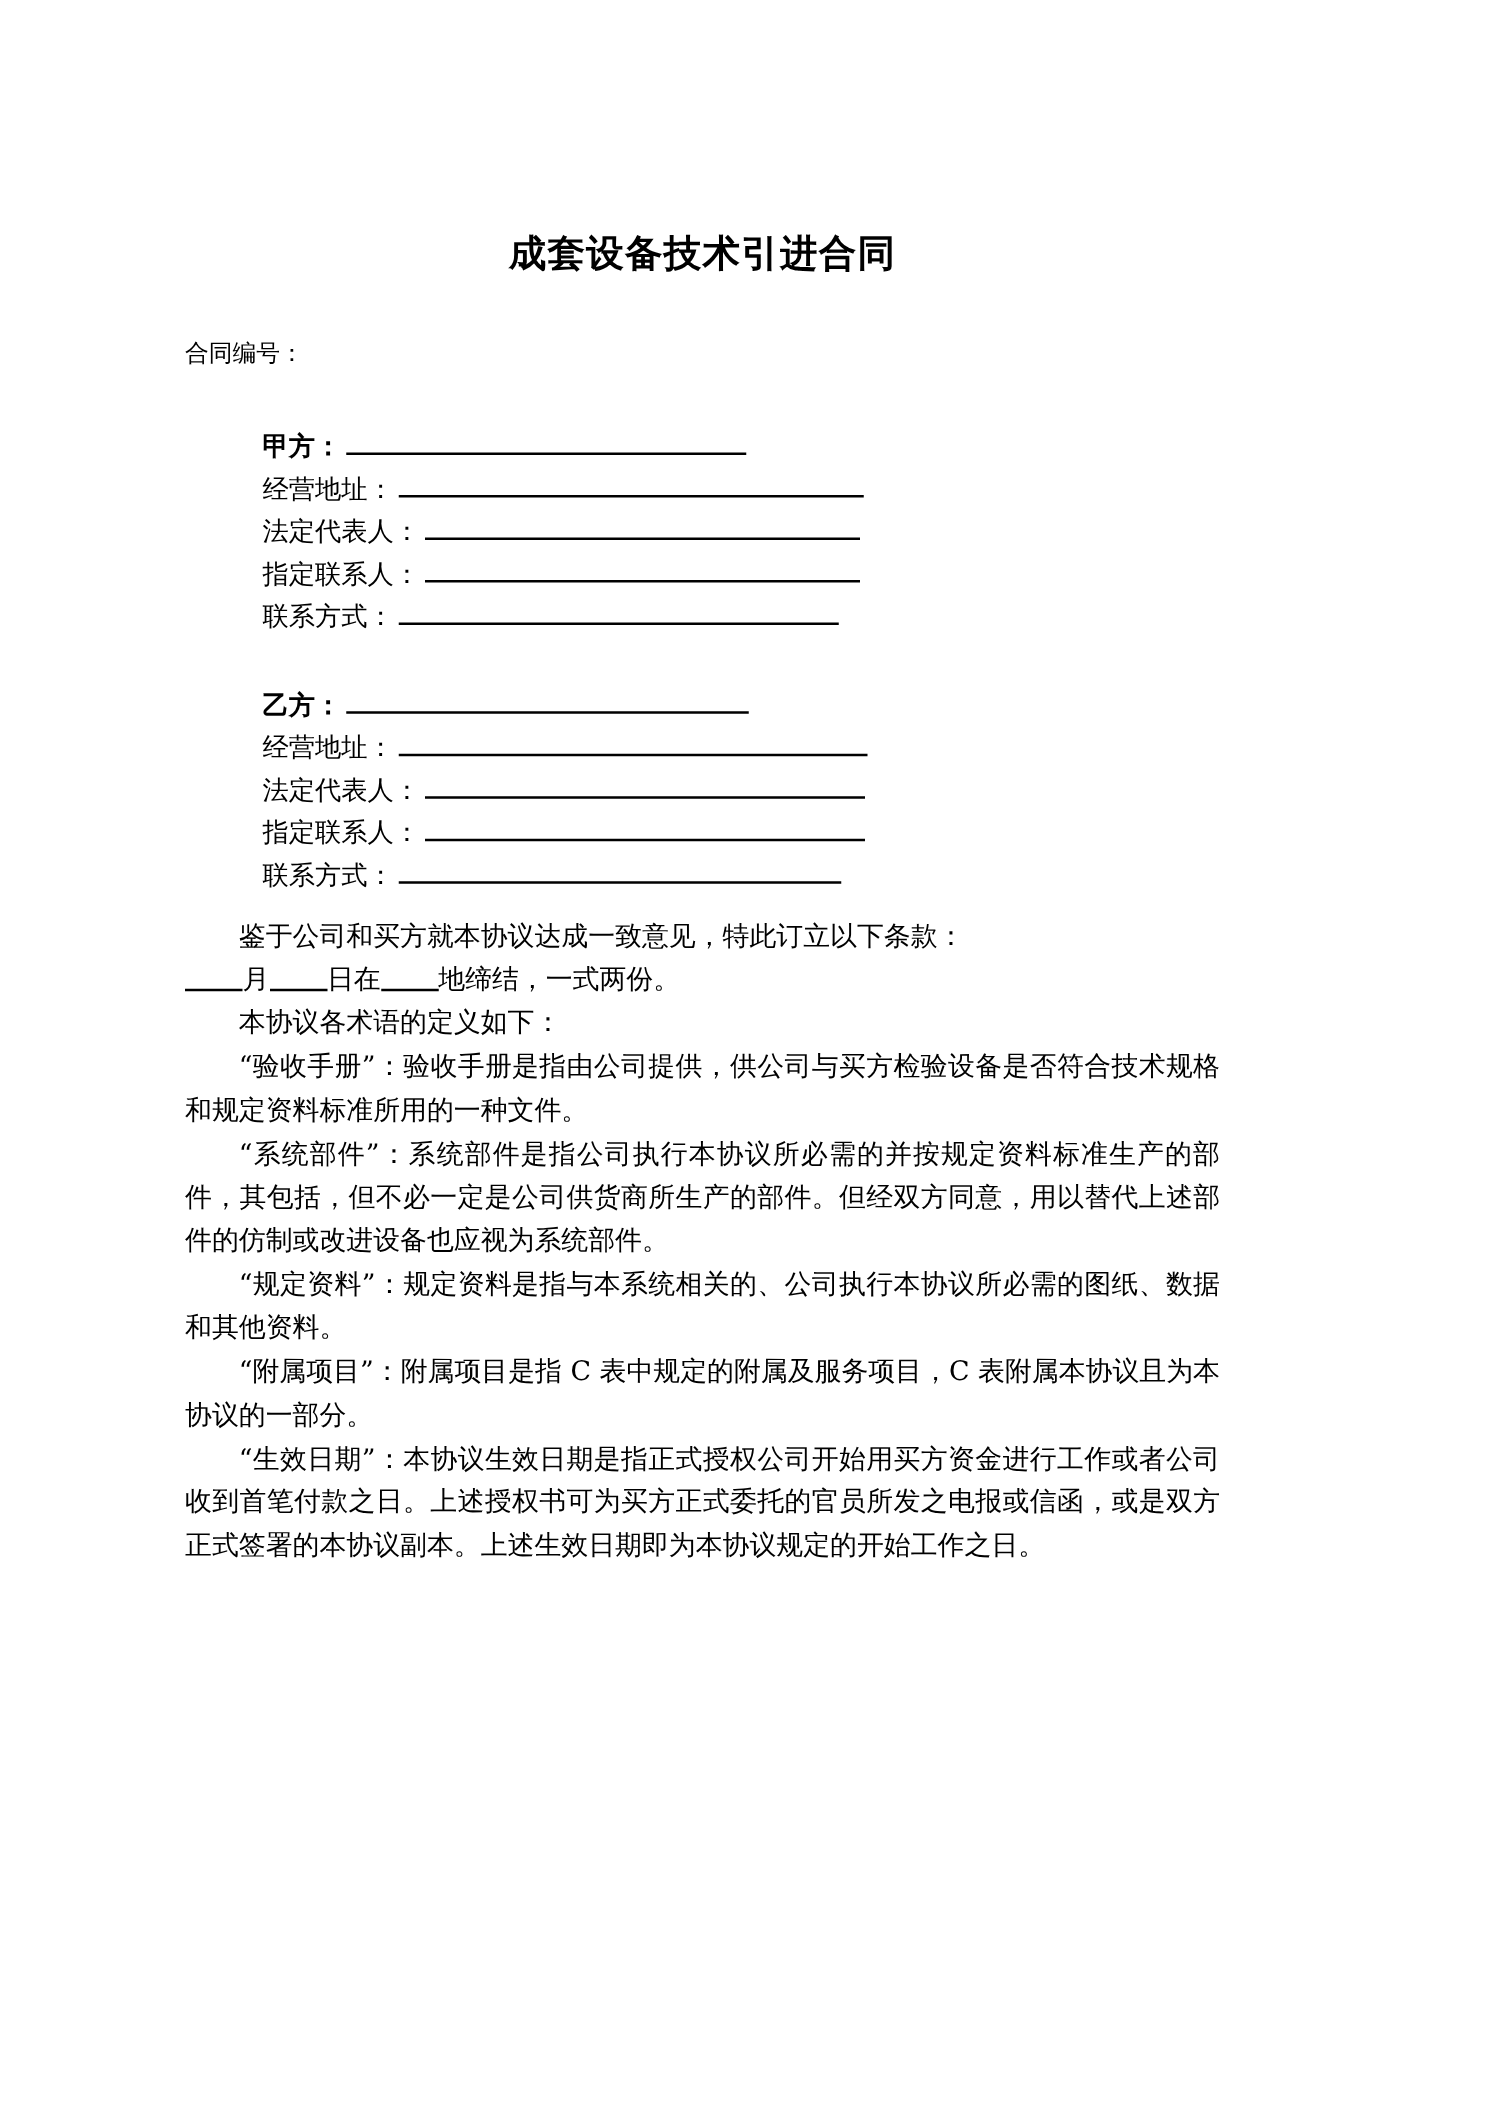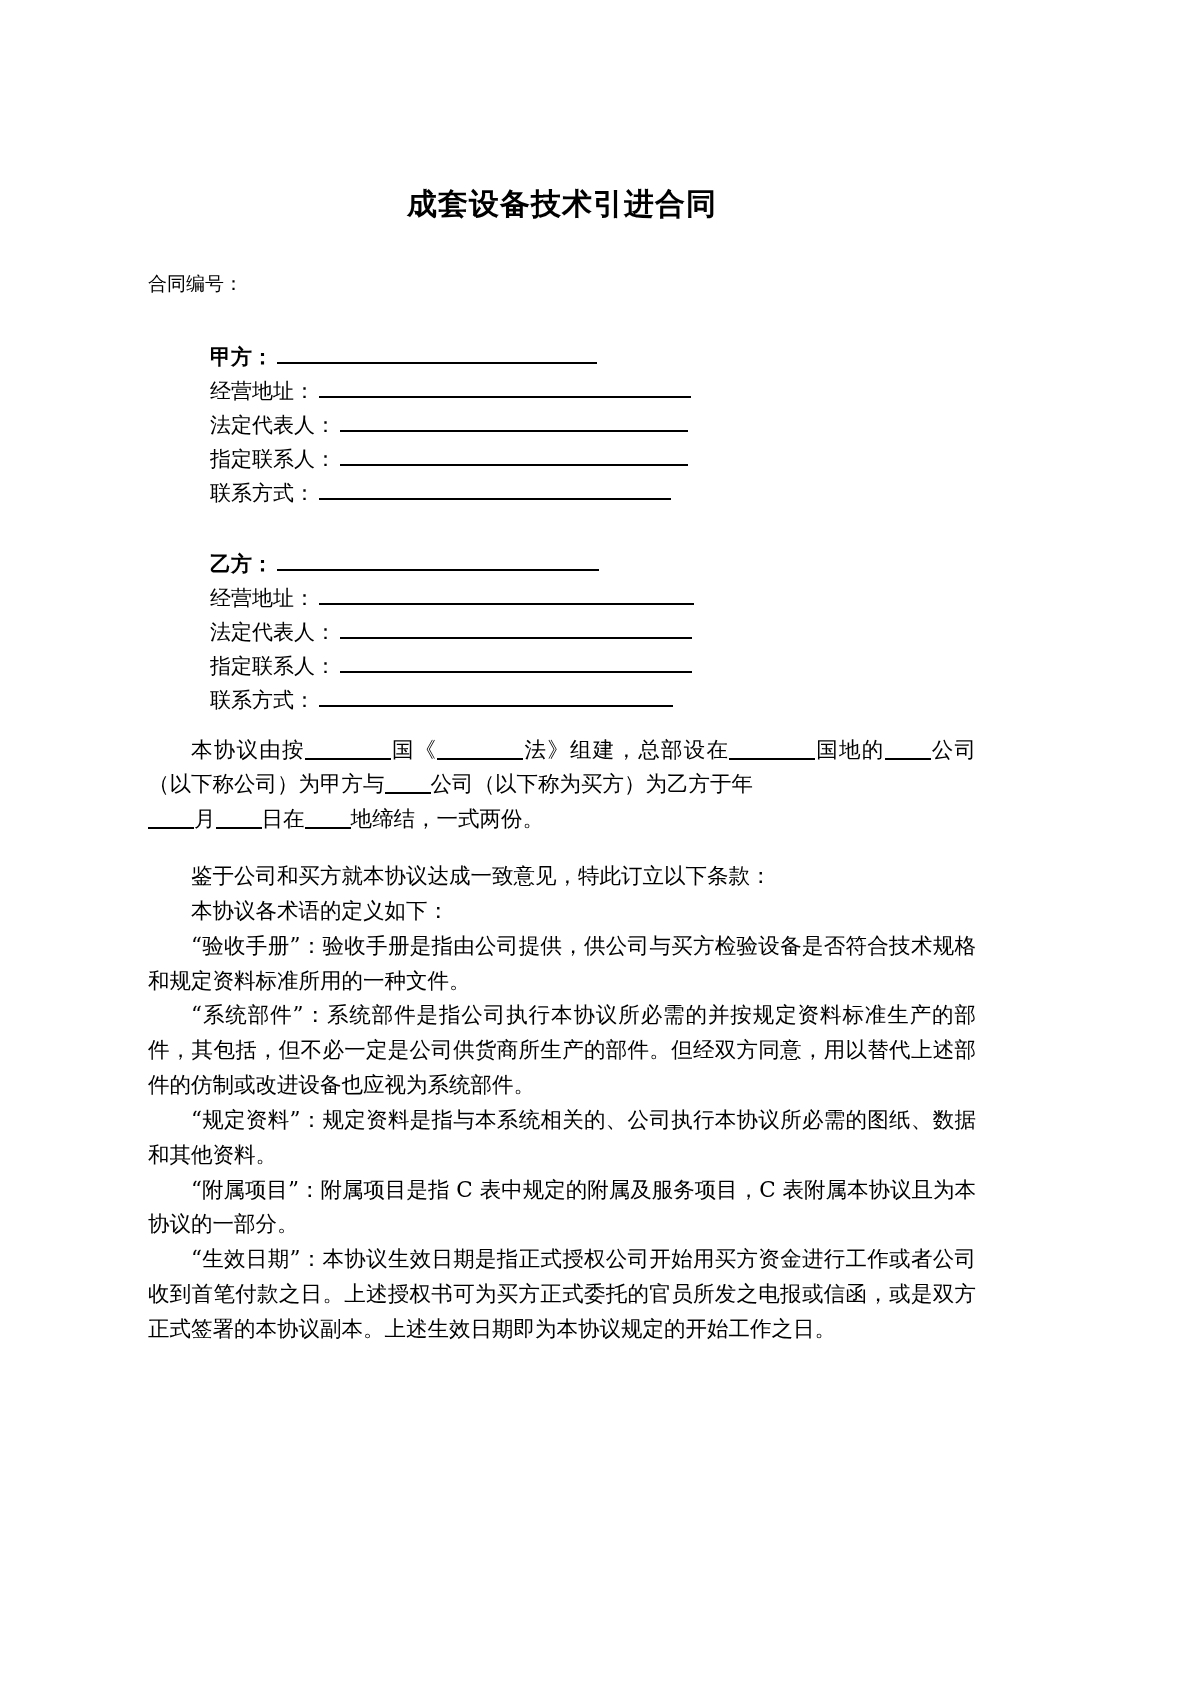--- a/index.html
+++ b/index.html
@@ -188,25 +188,24 @@
         <span class="field-rule w-contact-b"></span>
       </div>
 
       <div class="field-row">
         <span class="field-label">联系方式：</span>
         <span class="field-rule w-phone-b"></span>
       </div>
 
     </div>
 
-    <p class="body-para indent2 para-gap"><span>本协议由按</span><span class="blank-line bl-lg"></span><span>国《</span><span class="blank-line bl-lg"></span><span>法》组建，总部设在</span><span class="blank-line bl-lg"></span><span>国</span><span>地的</span><span class="blank-line bl-sm"></span><span>公司（以下称公司）为甲方与</span><span class="blank-line bl-sm"></span><span>公司（以下称为买方）为乙方于</span><span>年</span></p>
+
+    <p class="body-para indent2 para-gap">鉴于公司和买方就本协议达成一致意见，特此订立以下条款：</p>
 
     <p class="body-para"><span class="blank-line bl-sm"></span><span>月</span><span class="blank-line bl-sm"></span><span>日在</span><span class="blank-line bl-sm"></span><span>地缔结，一式两份。</span></p>
-
-    <p class="body-para indent2 para-gap">鉴于公司和买方就本协议达成一致意见，特此订立以下条款：</p>
 
 
     <div class="defs">
 
       <p class="body-para indent2">本协议各术语的定义如下：</p>
 
       <p class="body-para indent2">“验收手册”：验收手册是指由公司提供，供公司与买方检验设备是否符合技术规格和规定资料标准所用的一种文件。</p>
 
       <p class="body-para indent2">“系统部件”：系统部件是指公司执行本协议所必需的并按规定资料标准生产的部件，其包括，但不必一定是公司供货商所生产的部件。但经双方同意，用以替代上述部件的仿制或改进设备也应视为系统部件。</p>
 

